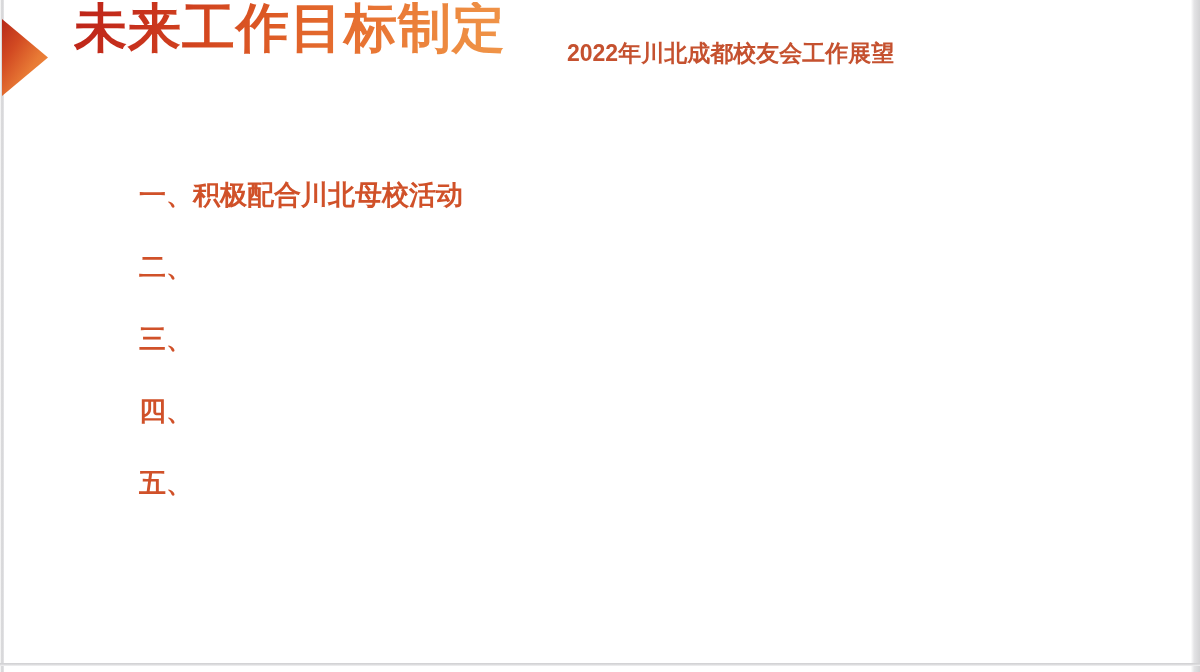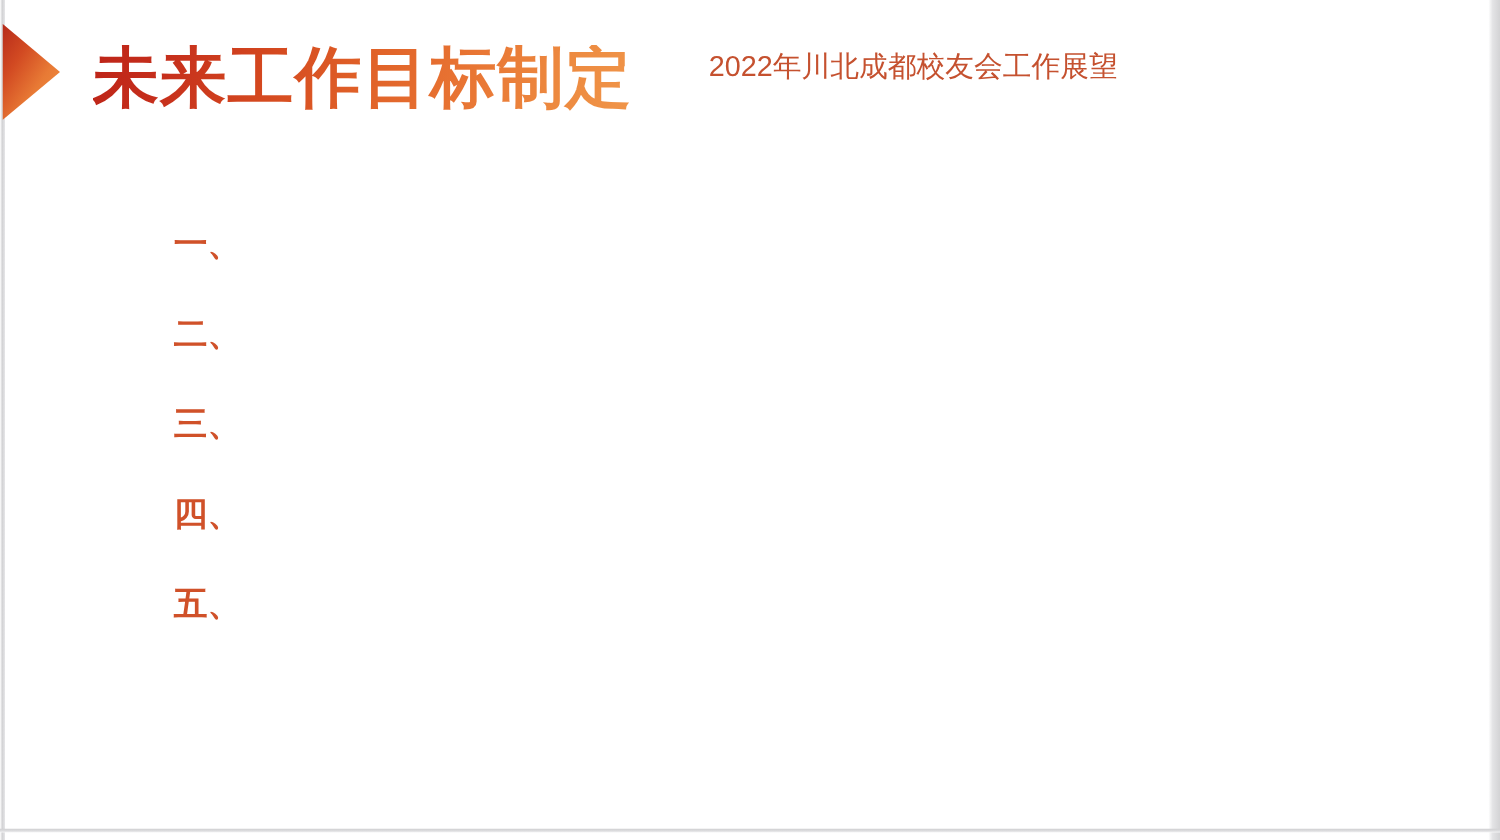--- a/index.html
+++ b/index.html
@@ -55,24 +55,25 @@
     left: 2px;
     top: 19px;
     width: 46px;
     height: 77px;
   }
   .header-arrow svg { display: block; }
 
   .title-wrap {
     position: absolute;
     left: 74px;
-    top: 0;
+    top: 16px;
     height: 74px;
     display: flex;
-    align-items: flex-start;
+    align-items: flex-end;
+    font-family: Liberation Serif, serif;
   }
   .slide-title {
     font-size: 53px;
     font-weight: 700;
     letter-spacing: 1px;
     line-height: 1;
     white-space: nowrap;
     background-image: linear-gradient(105deg,
         #bd2418 0%,
         #c62f1c 14%,
@@ -88,21 +89,21 @@
     text-shadow: 0 0 1px rgba(255,255,255,0.0);
     filter: drop-shadow(0 1px 0 rgba(255,255,255,0.85))
             drop-shadow(0 0 1px rgba(255,255,255,0.7));
   }
 
   .slide-subtitle {
     position: absolute;
     left: 567px;
     top: 40px;
     font-size: 23px;
-    font-weight: 400;
+    font-weight: 700;
     letter-spacing: 0px;
     line-height: 1.2;
     color: #c5512f;
     white-space: nowrap;
   }
 
   
   .agenda {
     position: absolute;
     left: 139px;
@@ -157,20 +158,21 @@
       <h1 class="slide-title">未来工作目标制定</h1>
     </div>
 
     <div class="slide-subtitle">2022年川北成都校友会工作展望</div>
   </div>
 
   <div class="agenda">
 
     <div class="agenda-item">
       <span class="agenda-marker">一、</span>
+      <span class="agenda-text">积极配合川北母校活动</span>
     </div>
 
     <div class="agenda-item">
       <span class="agenda-marker">二、</span>
     </div>
 
     <div class="agenda-item">
       <span class="agenda-marker">三、</span>
     </div>
 

